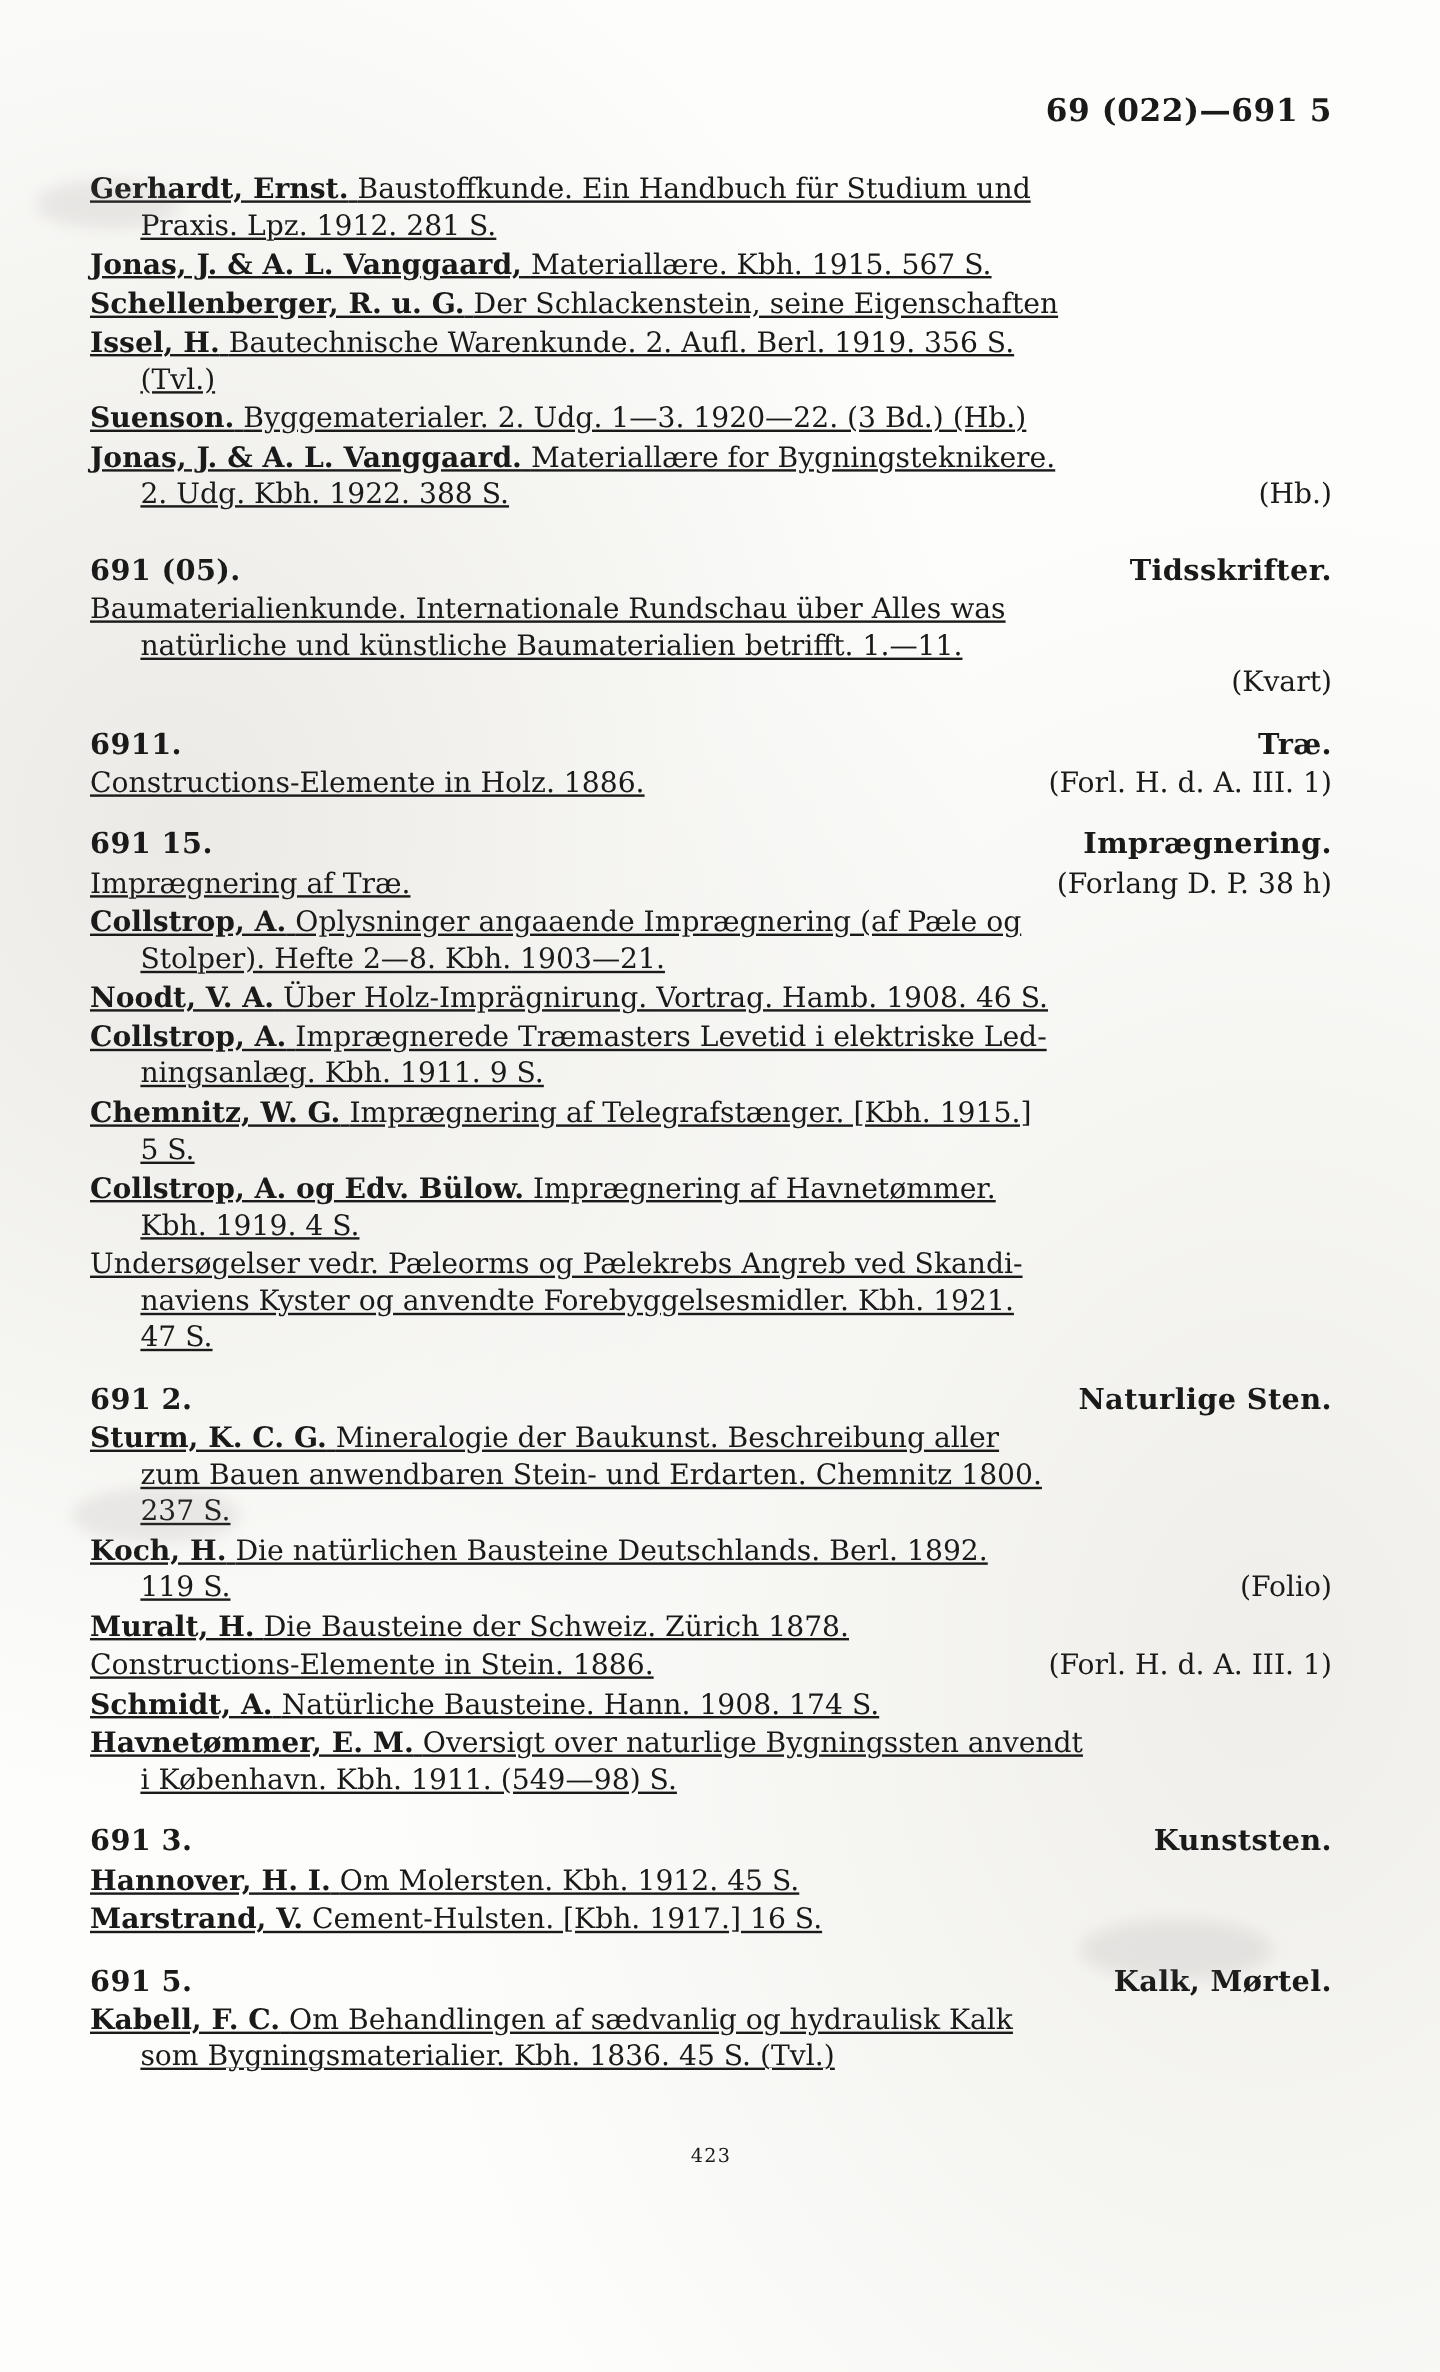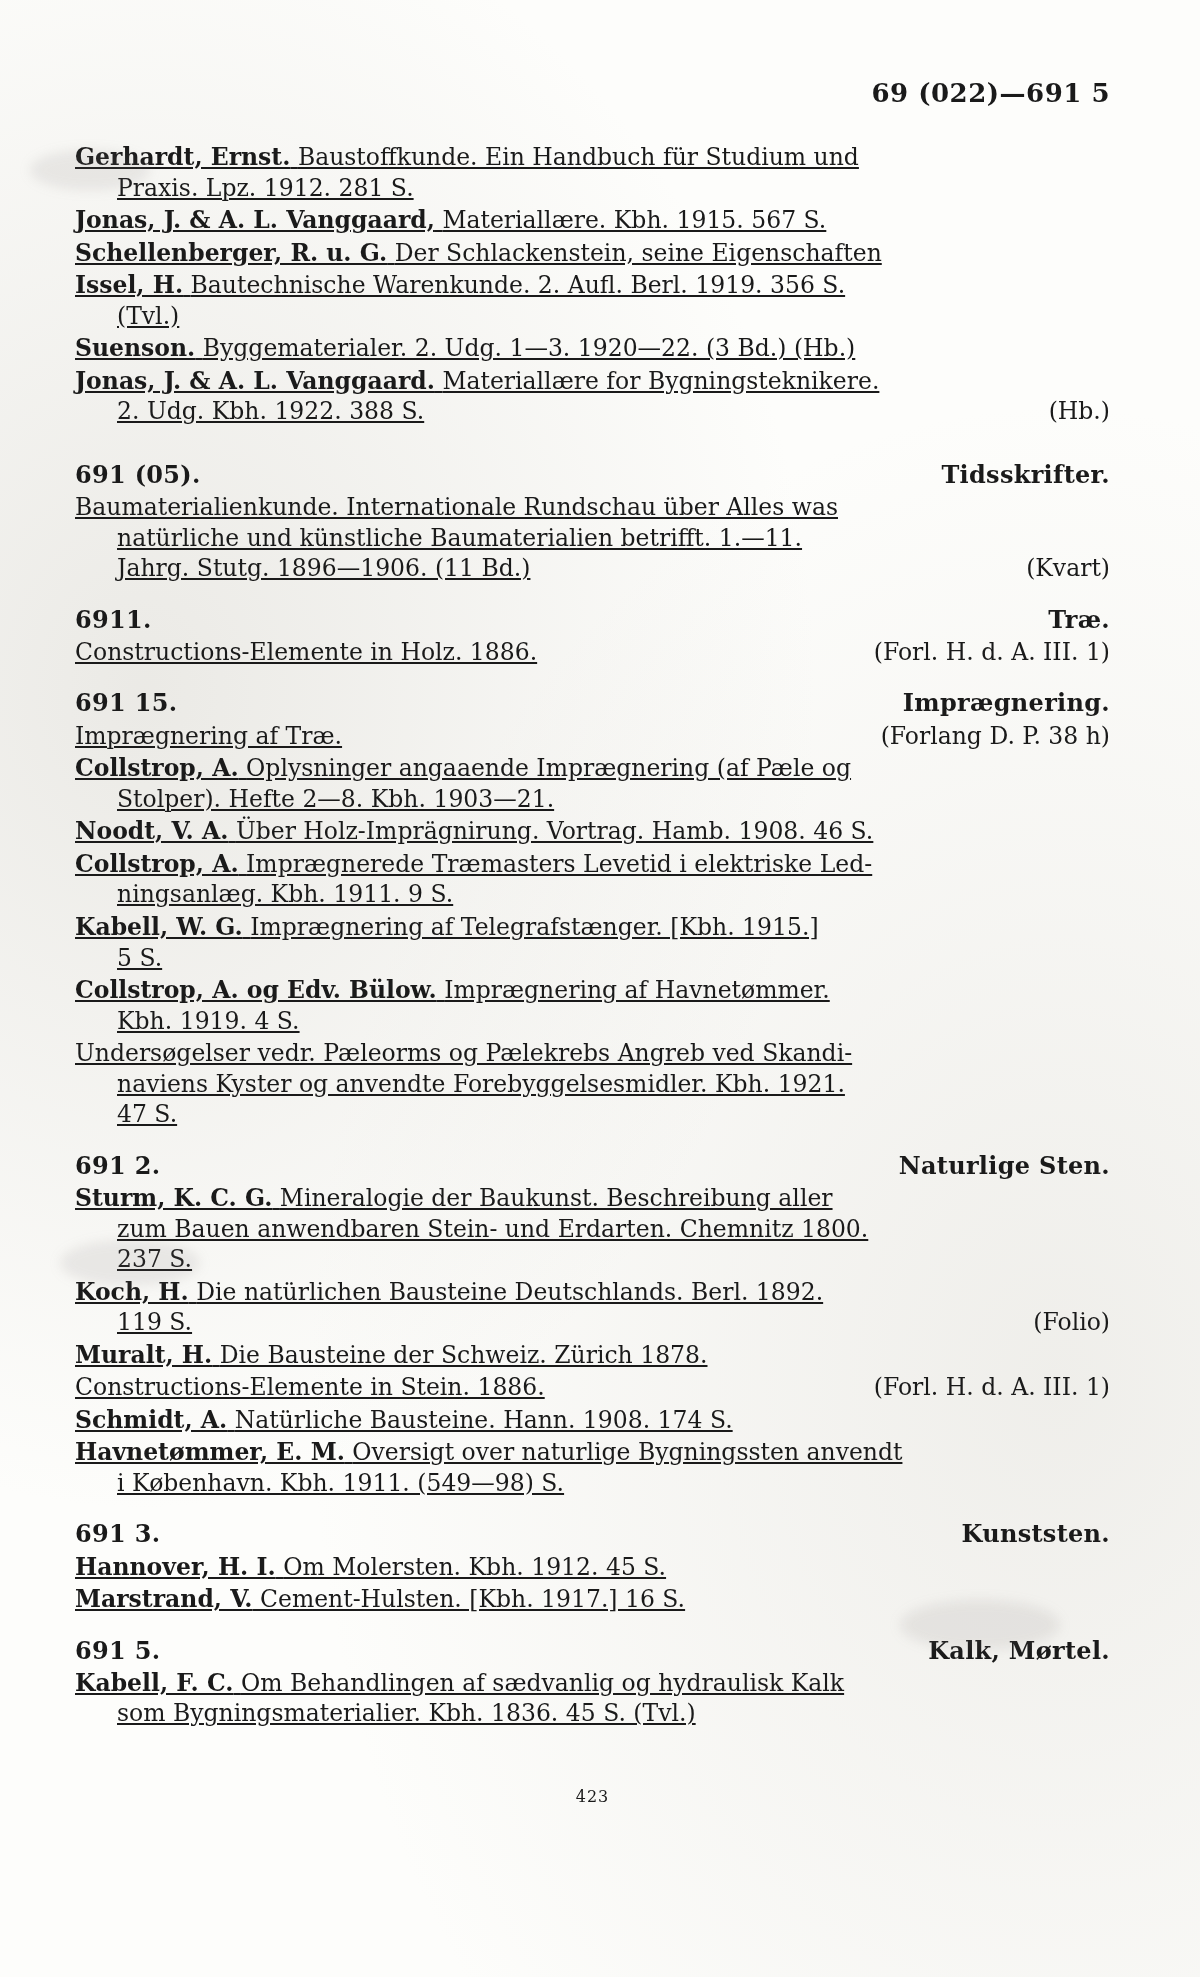--- a/index.html
+++ b/index.html
@@ -121,21 +121,21 @@
         </div>
       </div>
     <div id="section-list">
         <div class="section-head first-head">
           <span class="sec-num">691 (05).</span>
           <span class="sec-title">Tidsskrifter.</span>
         </div>
         <div class="entry clearfix">
           <div class="line first"><span>Baumaterialienkunde. Internationale Rundschau über Alles was</span></div>
           <div class="line"><span>natürliche und künstliche Baumaterialien betrifft. 1.—11.</span></div>
-          <div class="line"><span>Jahrg. Stutg. 1896—1906. (11 Bd.)</span><span class="suffix-right">(Kvart)</span></div>
+          <div class="line"><span class="suffix-right">(Kvart)</span></div>
         </div>
         <div class="section-head">
           <span class="sec-num">6911.</span>
           <span class="sec-title">Træ.</span>
         </div>
         <div class="entry clearfix">
           <div class="line first"><span>Constructions-Elemente in Holz. 1886.</span><span class="suffix-right">(Forl. H. d. A. III. 1)</span></div>
         </div>
         <div class="section-head">
           <span class="sec-num">691 15.</span>
@@ -149,21 +149,21 @@
           <div class="line"><span>Stolper). Hefte 2—8. Kbh. 1903—21.</span></div>
         </div>
         <div class="entry clearfix">
           <div class="line first"><span class="author">Noodt, V. A.</span> <span>Über Holz-Imprägnirung. Vortrag. Hamb. 1908. 46 S.</span></div>
         </div>
         <div class="entry clearfix">
           <div class="line first"><span class="author">Collstrop, A.</span> <span>Imprægnerede Træmasters Levetid i elektriske Led-</span></div>
           <div class="line"><span>ningsanlæg. Kbh. 1911. 9 S.</span></div>
         </div>
         <div class="entry clearfix">
-          <div class="line first"><span class="author">Kabell, W. G.</span> <span>Imprægnering af Telegrafstænger. [Kbh. 1915.]</span></div>
+          <div class="line first"><span class="author">Chemnitz, W. G.</span> <span>Imprægnering af Telegrafstænger. [Kbh. 1915.]</span></div>
           <div class="line"><span>5 S.</span></div>
         </div>
         <div class="entry clearfix">
           <div class="line first"><span class="author">Collstrop, A. og Edv. Bülow.</span> <span>Imprægnering af Havnetømmer.</span></div>
           <div class="line"><span>Kbh. 1919. 4 S.</span></div>
         </div>
         <div class="entry clearfix">
           <div class="line first"><span>Undersøgelser vedr. Pæleorms og Pælekrebs Angreb ved Skandi-</span></div>
           <div class="line"><span>naviens Kyster og anvendte Forebyggelsesmidler. Kbh. 1921.</span></div>
           <div class="line"><span>47 S.</span></div>

